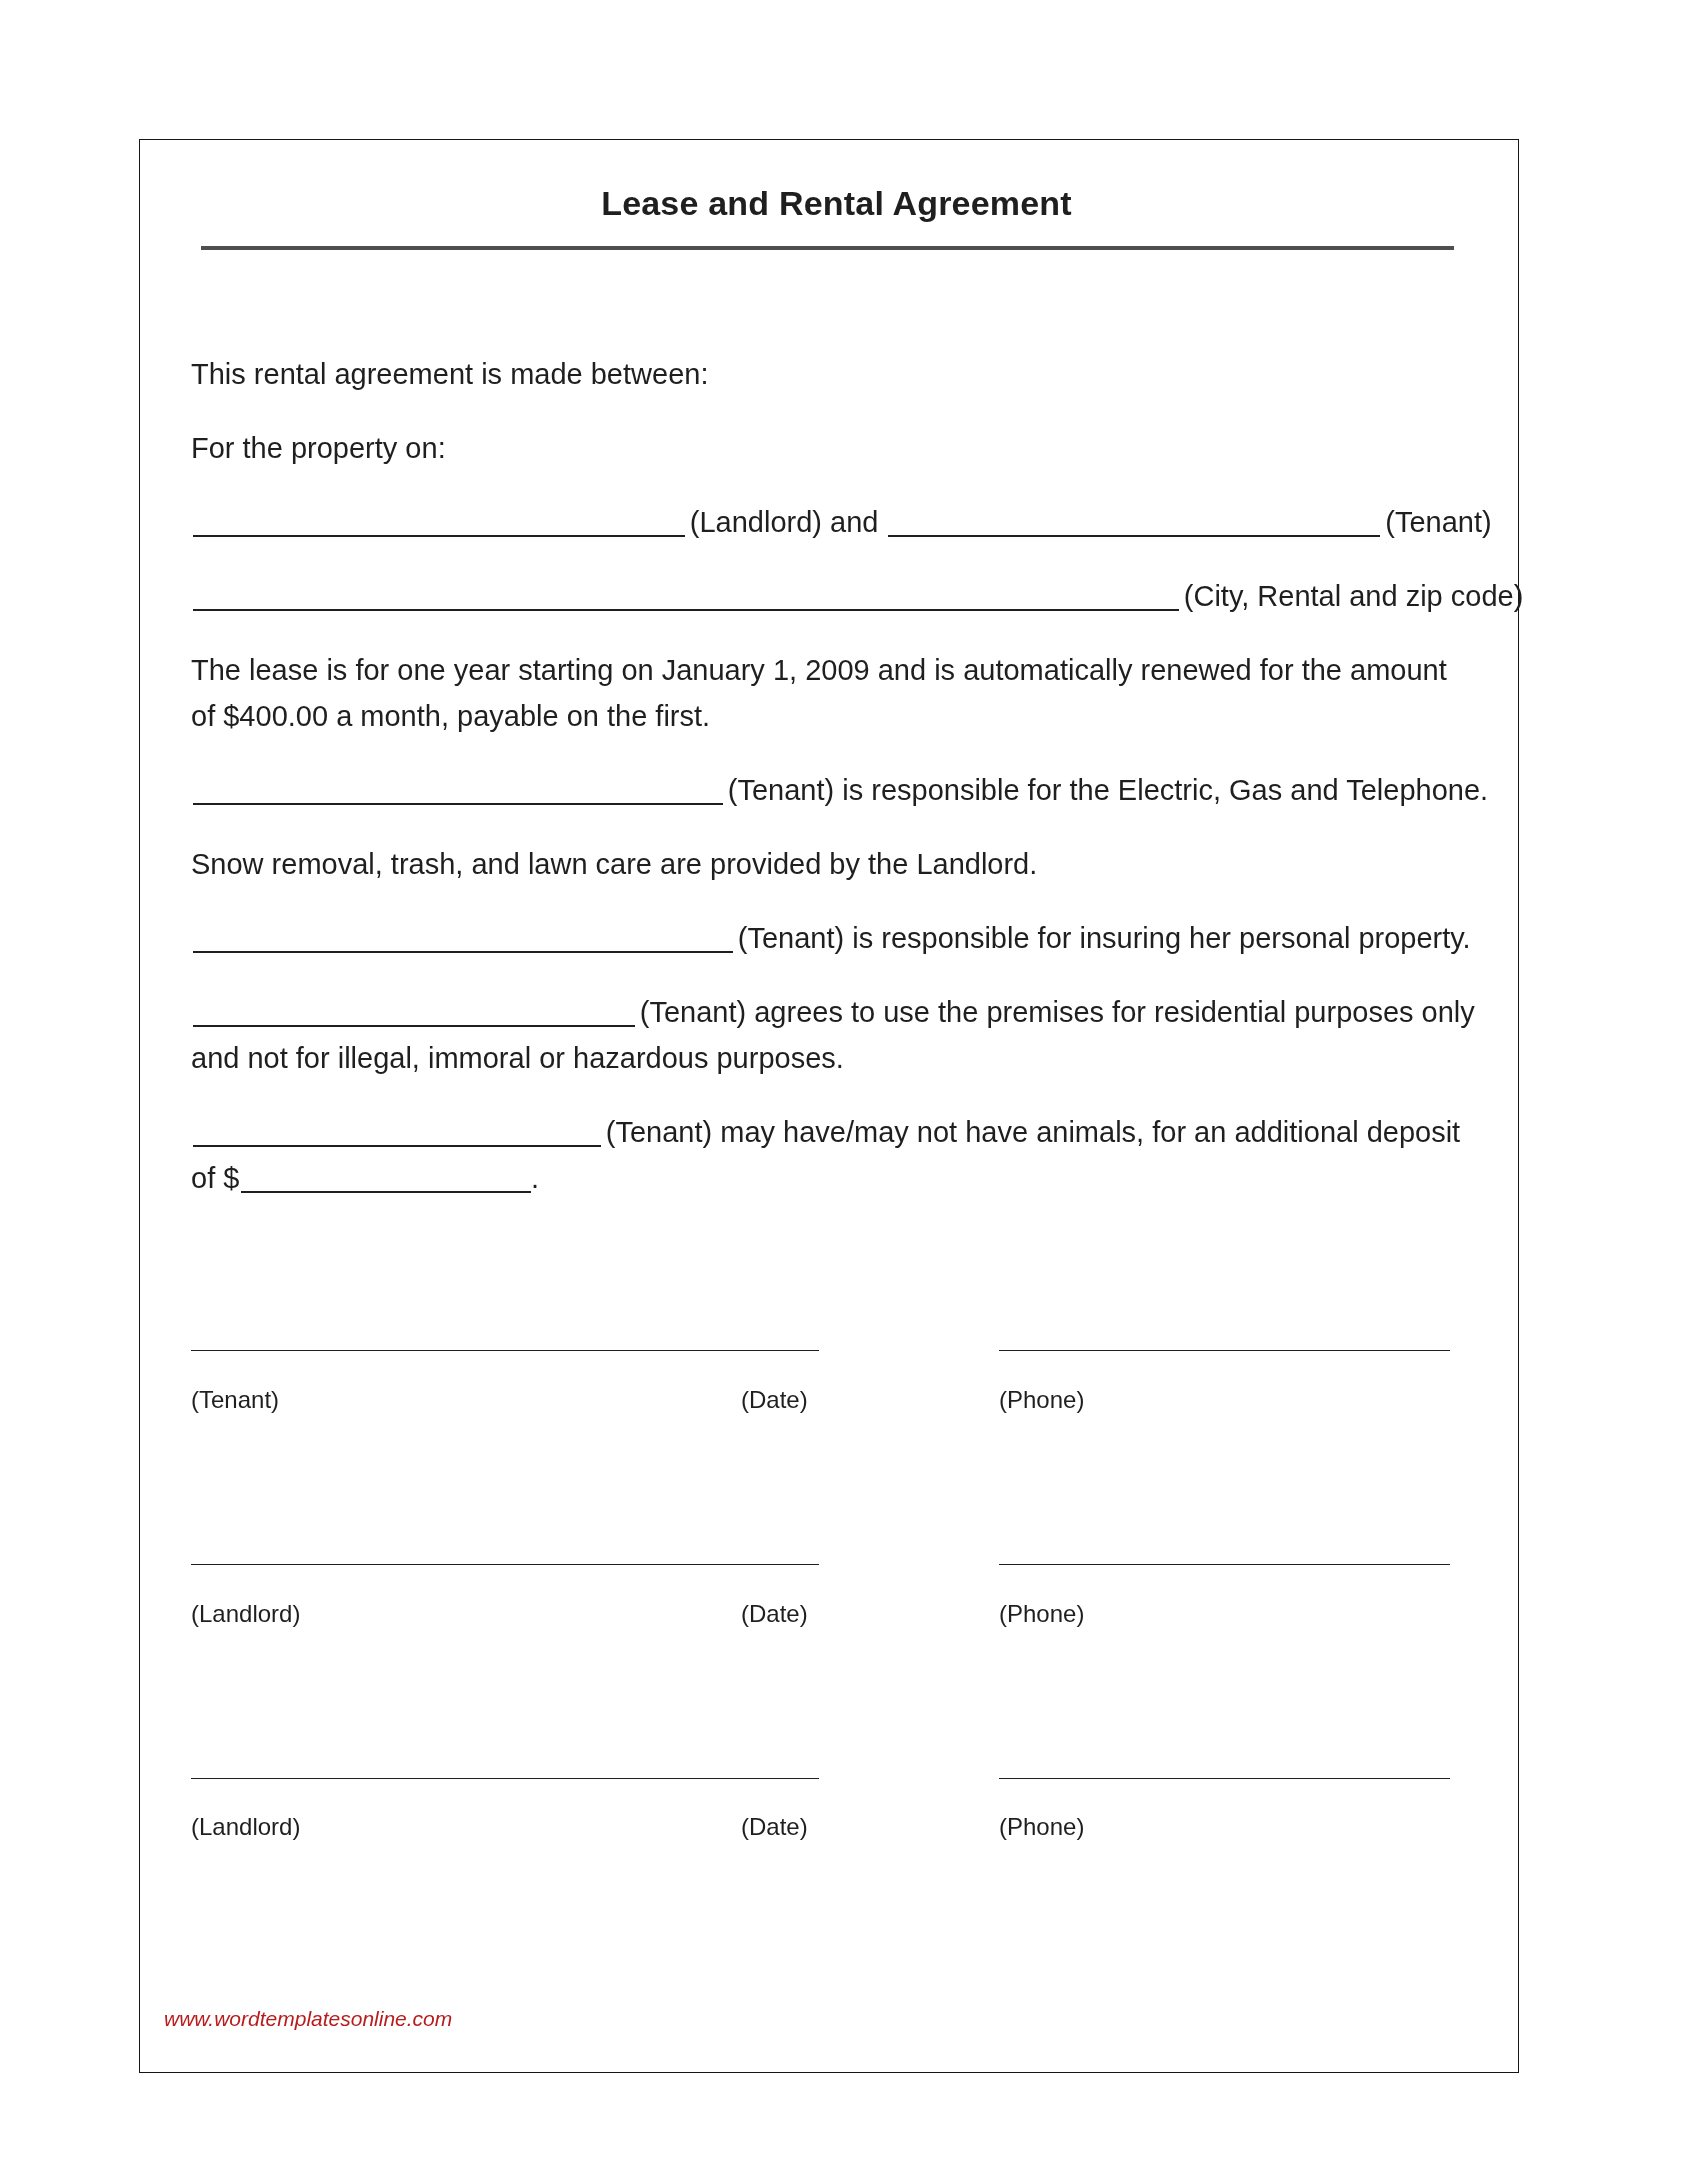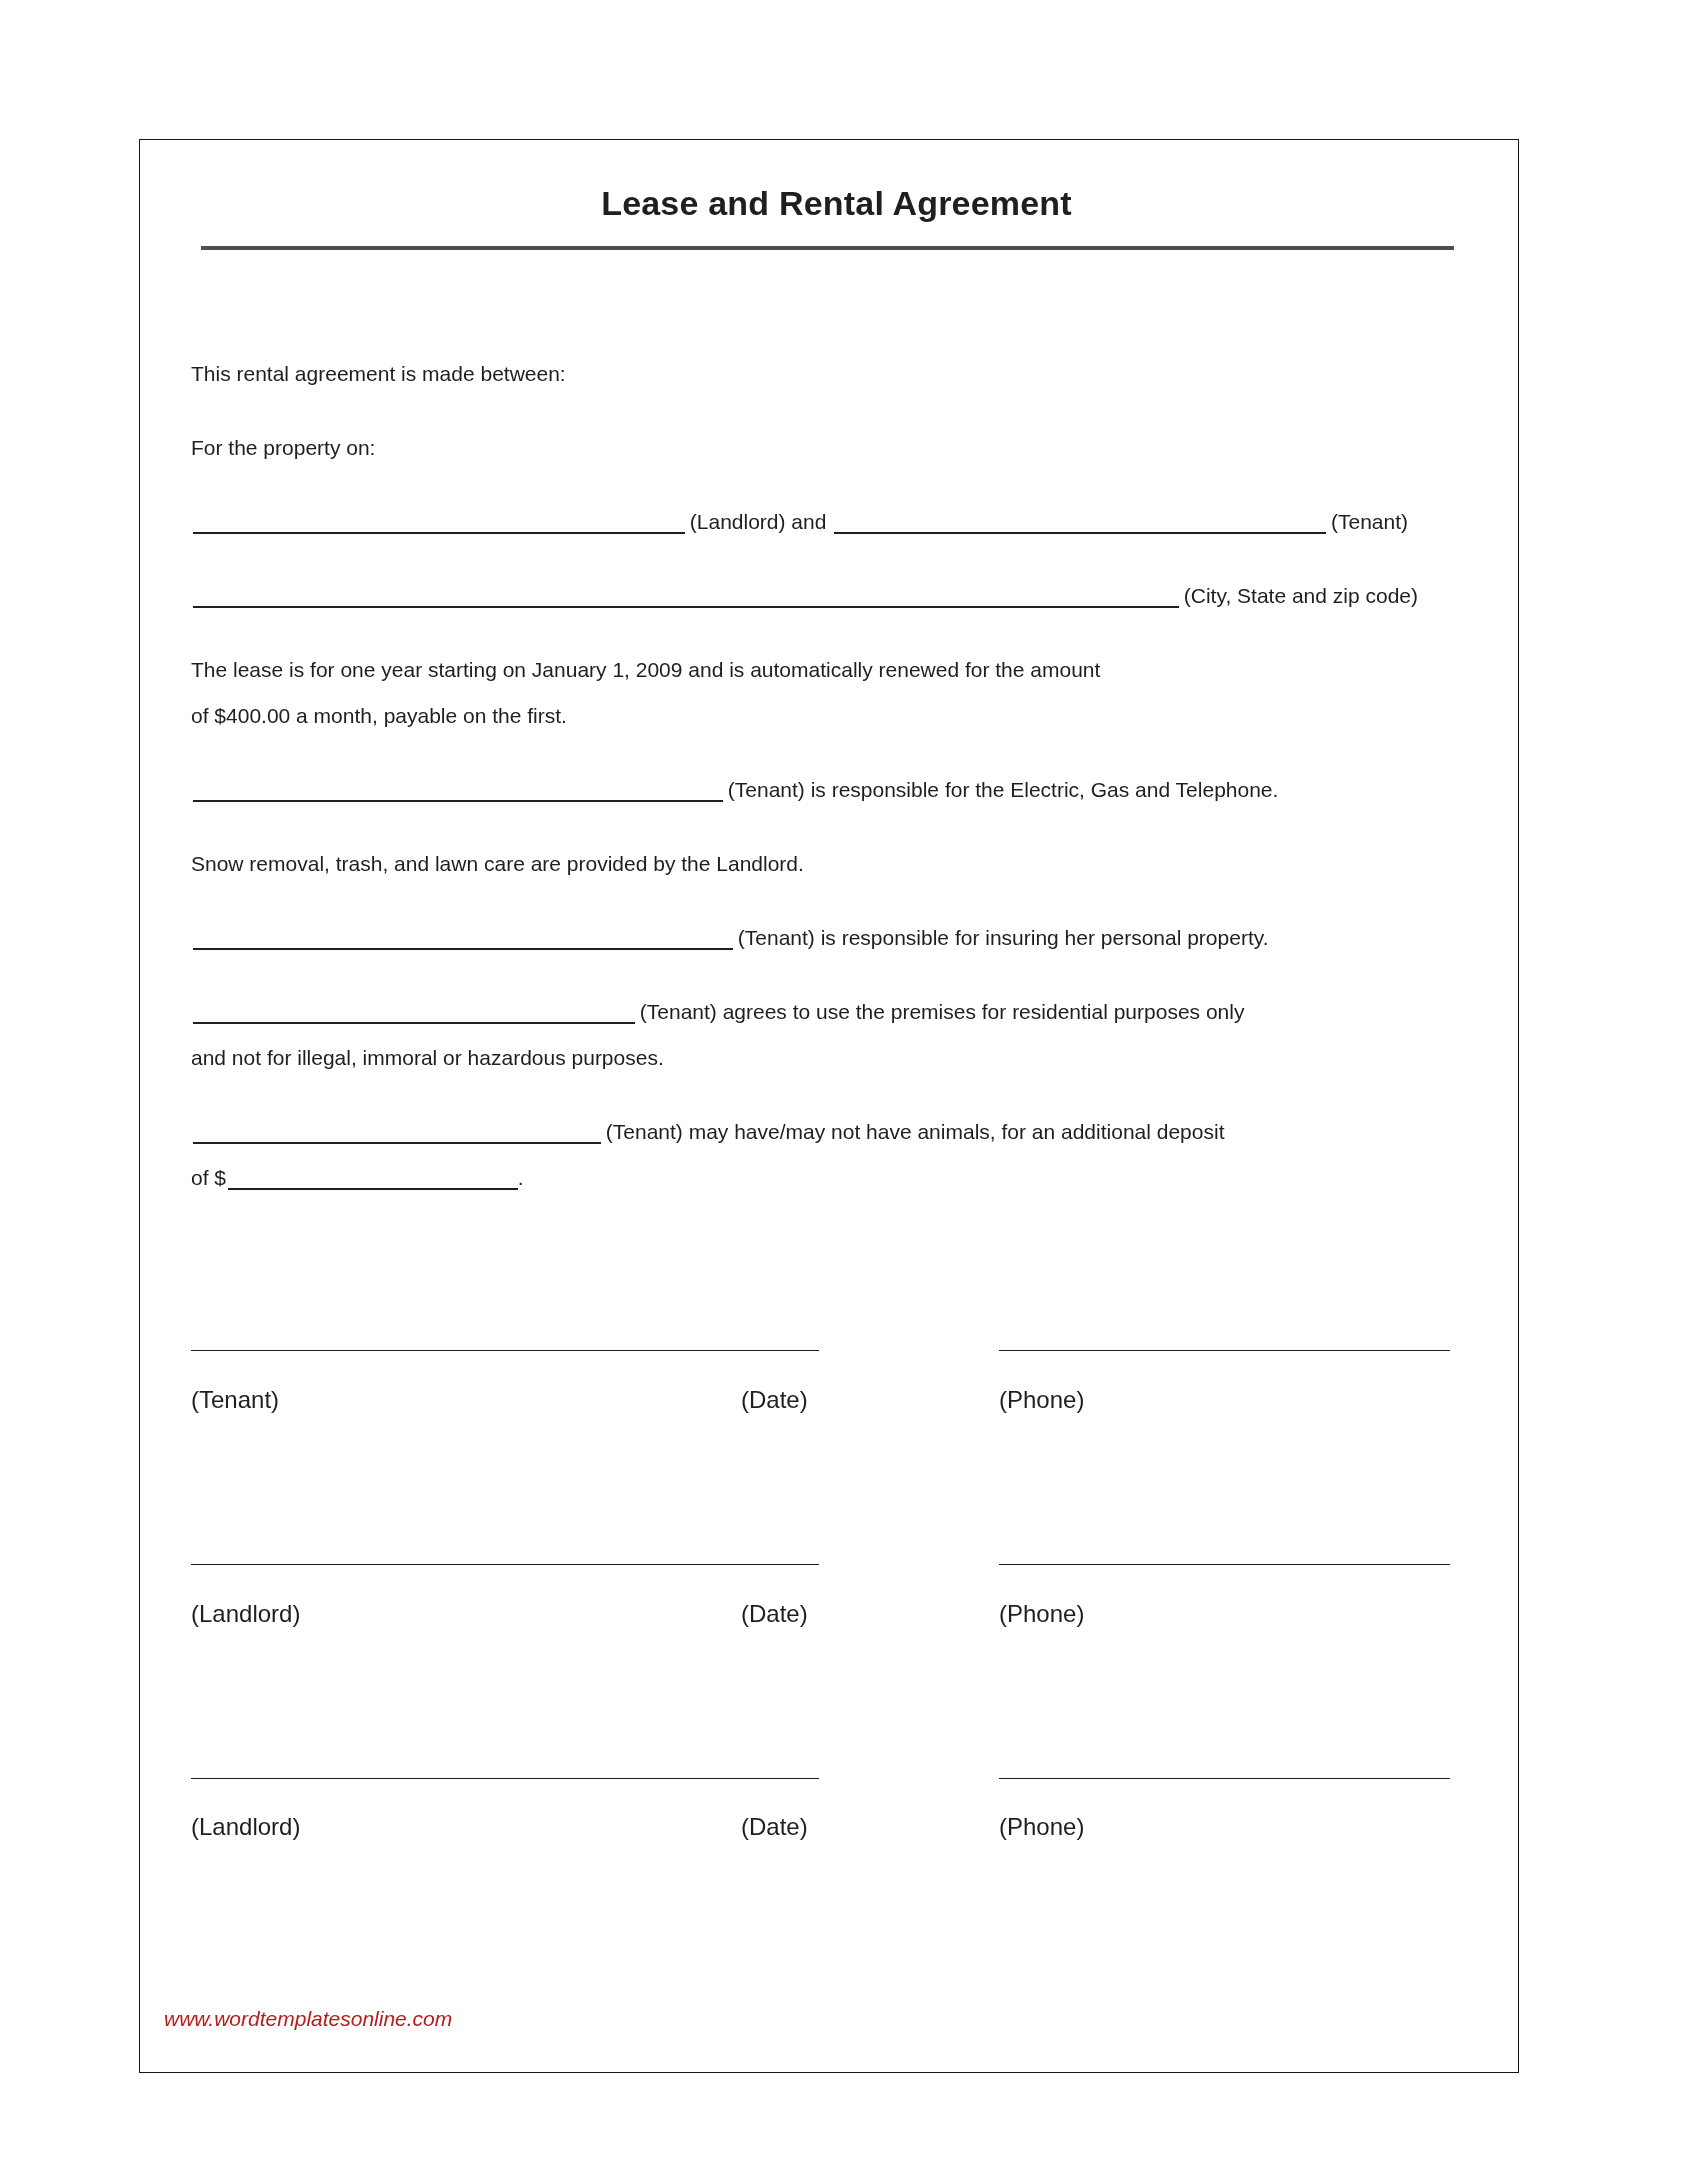--- a/index.html
+++ b/index.html
@@ -34,21 +34,21 @@
     letter-spacing: 0.2px;
   }
   .title-rule {
     height: 4.3px;
     background: #4f4f4f;
     margin: 22px 28px 0 10.2px;
   }
 
   .body-copy { margin-top: 101px; }
   .body-copy p {
-    font-size: 21px;
+    font-size: 29px;
     line-height: 46px;
     margin: 0 0 28px 0;
     white-space: nowrap;
   }
   .body-copy p.tight { margin-bottom: 0; }
 
   .blank {
     display: inline-block;
     height: 25.6px;
     border-bottom: 2.6px solid #1f1f1f;
@@ -106,21 +106,21 @@
 
       <div class="body-copy">
 
         <p>This rental agreement is made between:</p>
 
         <p>For the property on:</p>
 
         <p><span class="blank w-party"></span><span>(Landlord) and</span> <span class="blank w-party"></span><span>(Tenant)</span></p>
 
 
-        <p><span class="blank w-city"></span><span>(City, State and zip code)</span></p>
+        <p><span class="blank w-city"></span><span>(City, Rental and zip code)</span></p>
 
         <p class="tight">The lease is for one year starting on January 1, 2009 and is automatically renewed for the amount</p>
         <p>of $400.00 a month, payable on the first.</p>
 
         <p><span class="blank w-utilities"></span><span>(Tenant) is responsible for the Electric, Gas and Telephone.</span></p>
 
         <p>Snow removal, trash, and lawn care are provided by the Landlord.</p>
 
         <p><span class="blank w-insurance"></span><span>(Tenant) is responsible for insuring her personal property.</span></p>
 

